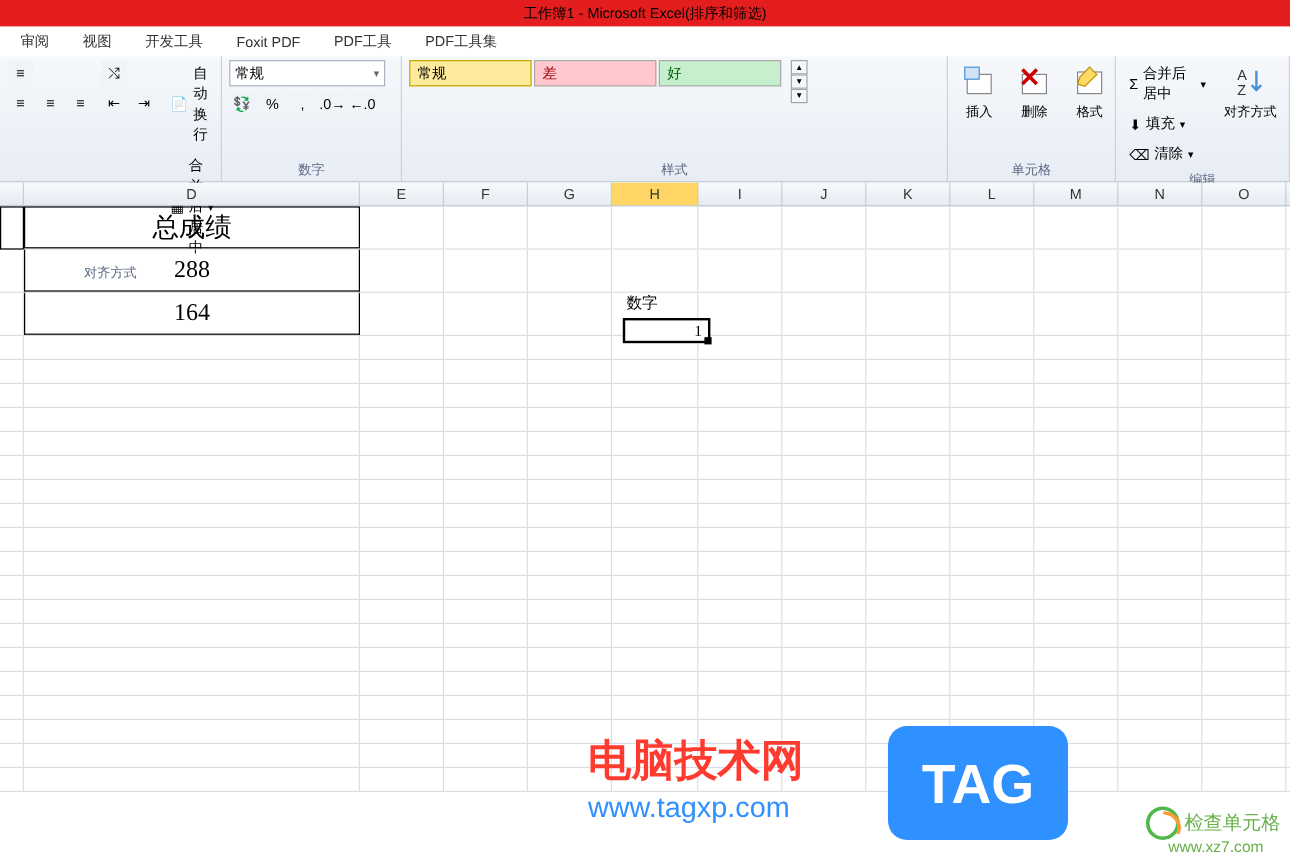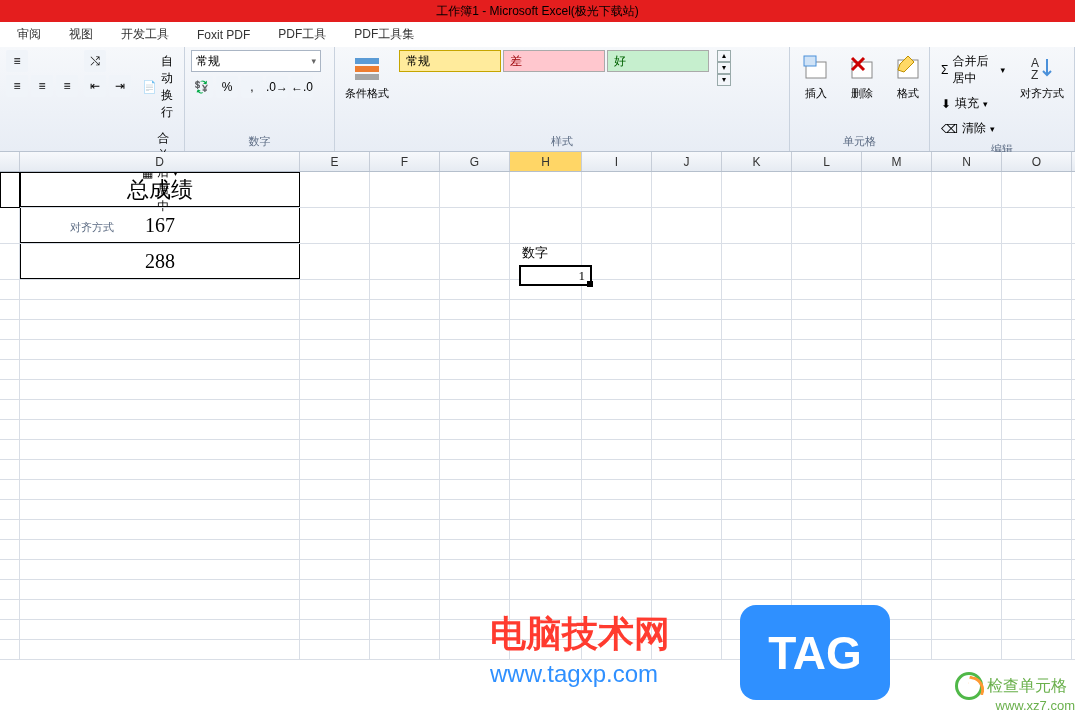--- a/index.html
+++ b/index.html
@@ -45,29 +45,29 @@
 .active-cell { position: absolute; border: 2px solid #000; background: #fff; pointer-events: none; }
 .active-cell::after { content: ''; position: absolute; right: -3px; bottom: -3px; width: 6px; height: 6px; background: #000; }
 .active-val { position: absolute; right: 5px; top: 1px; font-size: 13px; font-family: "SimSun"; }
 
 .watermark1 { position: absolute; left: 490px; top: 610px; font-size: 36px; font-weight: bold; color: #ff3b2f; font-family: "Microsoft YaHei"; }
 .watermark1b { position: absolute; left: 490px; top: 660px; font-size: 24px; color: #2f90ff; font-family: Arial; }
 .watermark-tag { position: absolute; left: 740px; top: 605px; width: 150px; height: 95px; background: #2f90ff; border-radius: 16px; display: flex; align-items: center; justify-content: center; color: #fff; font-size: 46px; font-weight: bold; font-family: Arial; }
 .watermark2 { position: absolute; right: 8px; top: 672px; font-size: 16px; color: #6ab04c; display:flex; align-items:center; gap:4px; }
 .watermark2 .logo { width:28px; height:28px; border-radius:50%; border:3px solid #50b848; position:relative; }
 .watermark2 .logo::before { content:''; position:absolute; top:2px; left:10px; width:14px; height:14px; border:3px solid #ff9933; border-left:none; border-bottom:none; border-radius:0 14px 0 0; transform:rotate(10deg);}
-.watermark2b { position: absolute; right: 0; top: 698px; font-size: 13px; color: #6ab04c; }
+.watermark2b { position: absolute; right: 22px; top: 698px; font-size: 13px; color: #6ab04c; }
 
 svg { display: block; }
 </style>
 </head>
 <body>
 
 <div class="titlebar">
-  <span>工作簿1 - Microsoft Excel(极光下载站)</span>
+  <span>工作簿1 - Microsoft Excel(排序和筛选)</span>
 </div>
 
 <div class="menutabs">
   <span>审阅</span>
   <span>视图</span>
   <span>开发工具</span>
   <span>Foxit PDF</span>
   <span>PDF工具</span>
   <span>PDF工具集</span>
 </div>
@@ -122,30 +122,20 @@
         <div class="mini-icon">,</div>
         <div class="mini-icon">.0→</div>
         <div class="mini-icon">←.0</div>
       </div>
     </div>
     <div class="rlabel">数字</div>
   </div>
 
   <div class="rgroup" style="width:455px">
     <div class="rbody">
-      <div class="big-btn">
-        <div class="ic">
-          <svg width="32" height="32">
-              <rect x="4" y="6" width="24" height="6" fill="#5b9bd5"></rect>
-              <rect x="4" y="14" width="24" height="6" fill="#ed7d31"></rect>
-              <rect x="4" y="22" width="24" height="6" fill="#a5a5a5"></rect>
-            </svg>
-        </div>
-        <span>条件格式</span>
-      </div>
       <div class="style-grid">
         <div class="style-row">
           <div class="style-cell" style="background:#ffeb9c;border-color:#c5a500">
               <span>常规</span>
             </div>
           <div class="style-cell" style="background:#ffc7ce;color:#9c0006">
               <span>差</span>
             </div>
           <div class="style-cell" style="background:#c6efce;color:#006100">
               <span>好</span>
@@ -256,36 +246,36 @@
         <div class="gc" style="width: 70px;"></div>
         <div class="gc" style="width: 70px;"></div>
         <div class="gc" style="width: 70px;"></div>
         <div class="gc" style="width: 70px;"></div>
         <div class="gc" style="width: 70px;"></div>
         <div class="gc" style="width: 70px;"></div>
         <div class="gc" style="width: 70px;"></div>
       </div>
       <div class="gr" style="height: 36px;">
         <div class="gc" style="width: 20px;"></div>
-        <div class="gc" style="width: 280px; border-top: none; border-right: 1px solid rgb(0, 0, 0); border-bottom: 1px solid rgb(0, 0, 0); border-left: 1px solid rgb(0, 0, 0); border-image: initial; font-size: 20px; font-family: SimSun;">167</div>
+        <div class="gc" style="width: 280px; border-top: none; border-right: 1px solid rgb(0, 0, 0); border-bottom: 1px solid rgb(0, 0, 0); border-left: 1px solid rgb(0, 0, 0); border-image: initial; font-size: 20px; font-family: SimSun;">288</div>
         <div class="gc" style="width: 70px;"></div>
         <div class="gc" style="width: 70px;"></div>
         <div class="gc" style="width: 70px;"></div>
         <div class="gc" style="width: 72px;"></div>
         <div class="gc" style="width: 70px;"></div>
         <div class="gc" style="width: 70px;"></div>
         <div class="gc" style="width: 70px;"></div>
         <div class="gc" style="width: 70px;"></div>
         <div class="gc" style="width: 70px;"></div>
         <div class="gc" style="width: 70px;"></div>
         <div class="gc" style="width: 70px;"></div>
       </div>
       <div class="gr" style="height: 36px;">
         <div class="gc" style="width: 20px;"></div>
-        <div class="gc" style="width: 280px; border-top: none; border-right: 1px solid rgb(0, 0, 0); border-bottom: 1px solid rgb(0, 0, 0); border-left: 1px solid rgb(0, 0, 0); border-image: initial; font-size: 20px; font-family: SimSun;">288</div>
+        <div class="gc" style="width: 280px; border-top: none; border-right: 1px solid rgb(0, 0, 0); border-bottom: 1px solid rgb(0, 0, 0); border-left: 1px solid rgb(0, 0, 0); border-image: initial; font-size: 20px; font-family: SimSun;">164</div>
         <div class="gc" style="width: 70px;"></div>
         <div class="gc" style="width: 70px;"></div>
         <div class="gc" style="width: 70px;"></div>
         <div class="gc" style="width: 72px;"></div>
         <div class="gc" style="width: 70px;"></div>
         <div class="gc" style="width: 70px;"></div>
         <div class="gc" style="width: 70px;"></div>
         <div class="gc" style="width: 70px;"></div>
         <div class="gc" style="width: 70px;"></div>
         <div class="gc" style="width: 70px;"></div>

